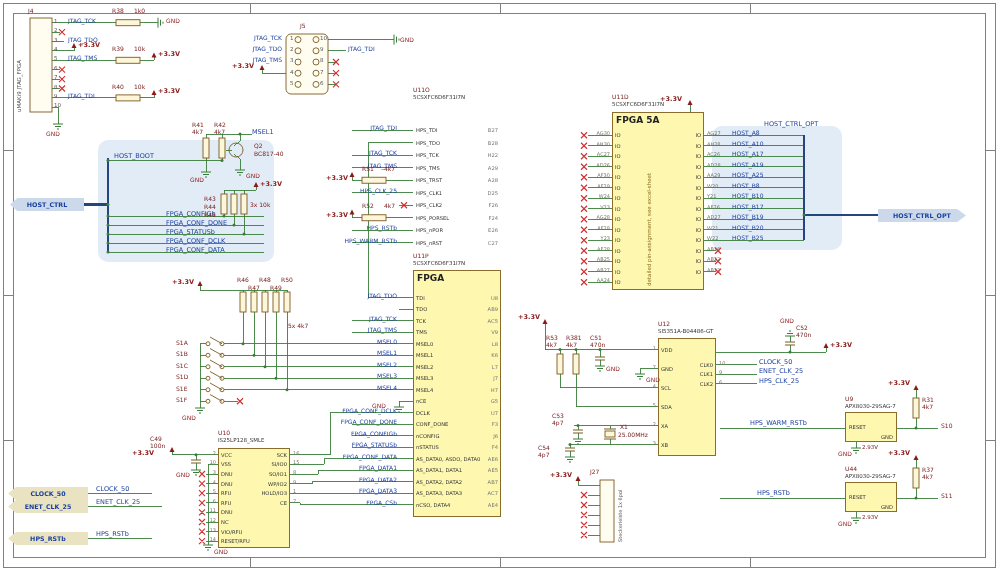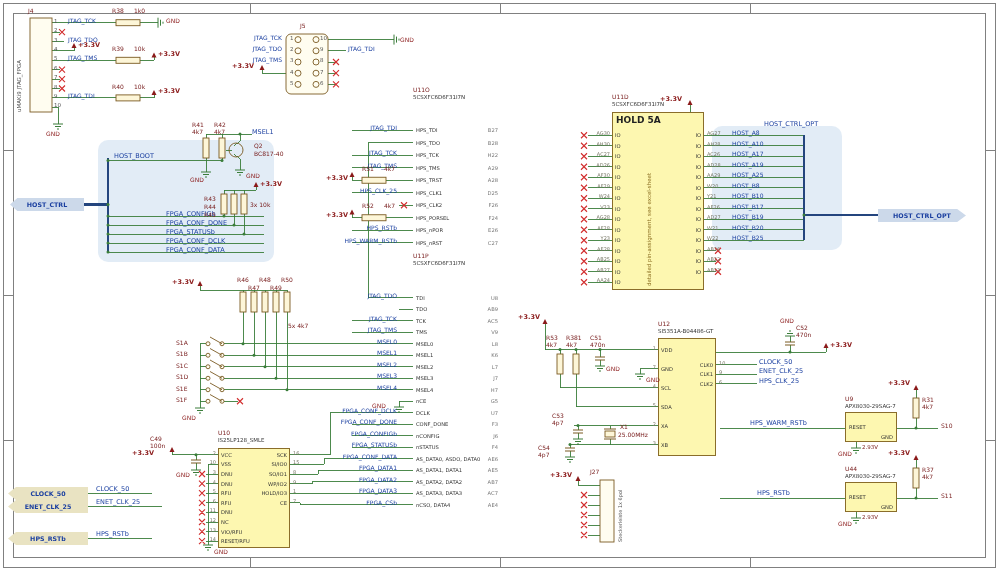--- a/index.html
+++ b/index.html
@@ -168,22 +168,25 @@
         <circle cx="108" cy="216" r="1.5"></circle>
       <circle cx="108" cy="225" r="1.5"></circle>
         <circle cx="108" cy="234" r="1.5"></circle>
         <circle cx="108" cy="243" r="1.5"></circle>
       <circle cx="108" cy="252" r="1.5"></circle>
         <circle cx="108" cy="204.5" r="1.5"></circle>
         <circle cx="804" cy="215" r="1.5"></circle>
     </g>
   </svg>
 
+  <div class="ic" style="left:413px;top:270px;width:88px;height:247px">
+    <div class="ictitle">FPGA</div>
+  </div>
   <div class="ic" style="left:612px;top:112px;width:92px;height:178px">
-    <div class="ictitle">HOLD 5A</div>
+    <div class="ictitle">FPGA 5A</div>
   </div>
   <div class="ic" style="left:218px;top:448px;width:72px;height:100px"></div>
   <div class="ic" style="left:658px;top:338px;width:58px;height:118px"></div>
   <div class="ic" style="left:845px;top:412px;width:52px;height:30px">
     <span class="u9txt" style="left:3px;top:50%;transform:translateY(-50%)">RESET</span>
     <span class="u9txt" style="right:3px;bottom:1px">GND</span>
   </div>
   <div class="ic" style="left:845px;top:482px;width:52px;height:30px">
     <span class="u9txt" style="left:3px;top:50%;transform:translateY(-50%)">RESET</span>
     <span class="u9txt" style="right:3px;bottom:1px">GND</span>

